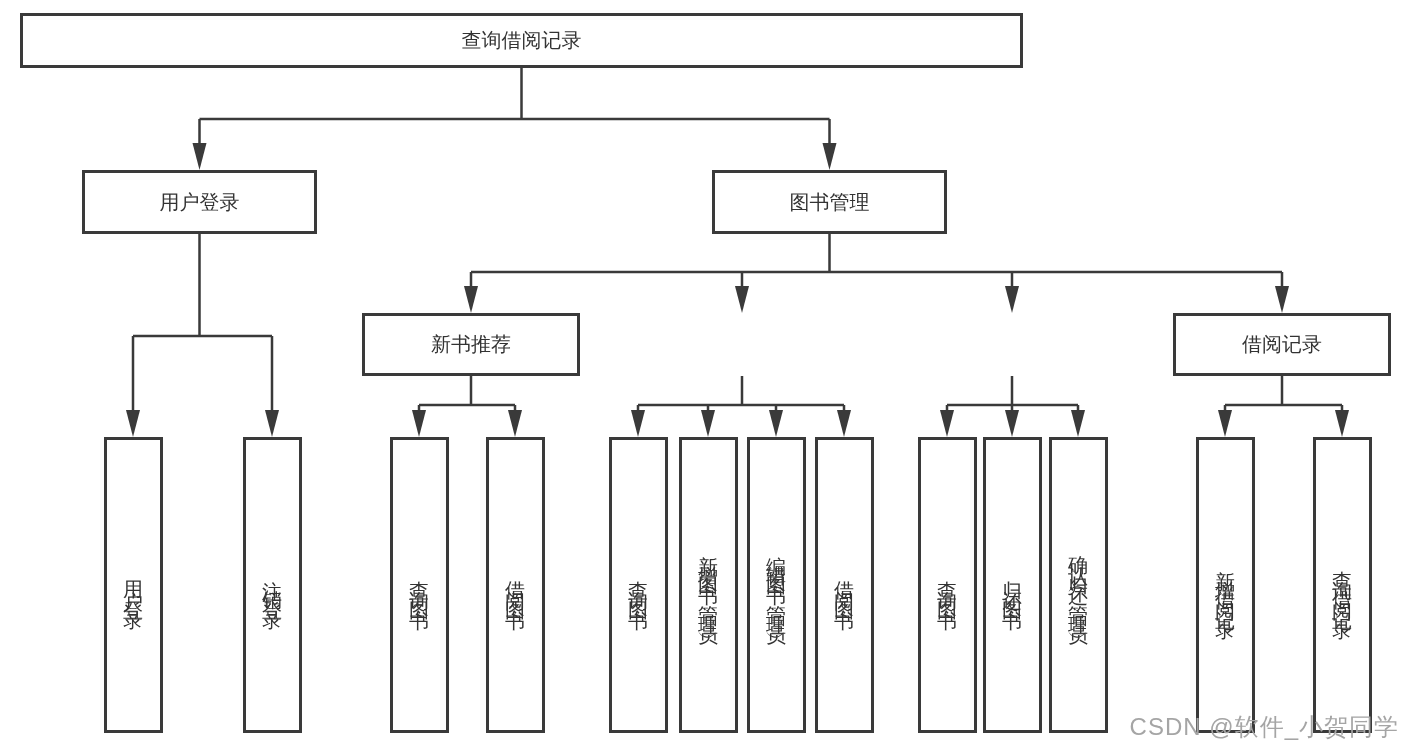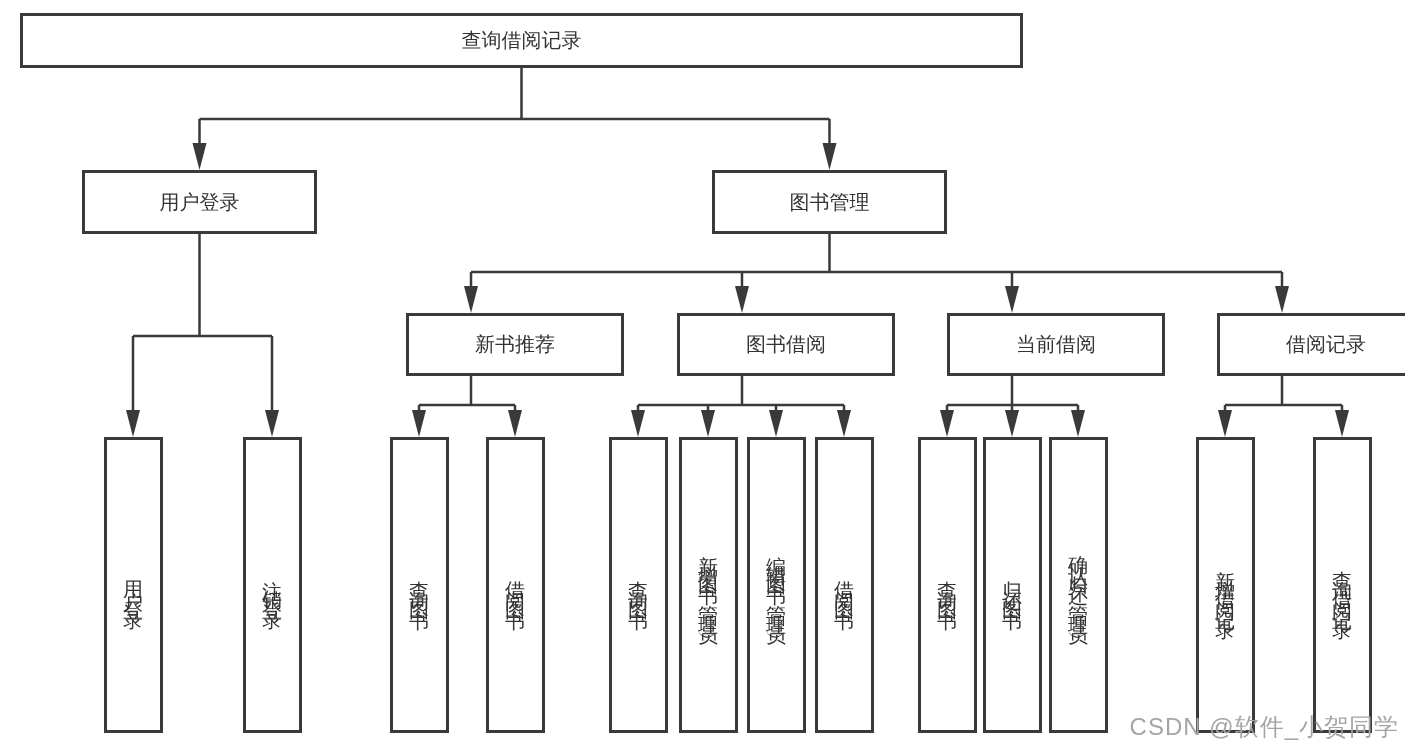--- a/index.html
+++ b/index.html
@@ -29,21 +29,21 @@
   }
   .leaf{width:59px;height:296px;top:437px;}
   .leaf .vtext{
     writing-mode:vertical-rl;
     text-orientation:mixed;
     letter-spacing:10px;
     line-height:1;
     font-size:20px;
     color:var(--text);
   }
-  .lvl3{width:218px;height:63px;top:313px;margin-left:44px;}
+  .lvl3{width:218px;height:63px;top:313px;}
   .lvl2{width:235px;height:64px;top:170px;}
   .root{left:20px;top:13px;width:1003px;height:55px;}
   .watermark{
     position:absolute;
     right:6px;bottom:4px;
     font-size:24px;
     color:var(--watermark);
     letter-spacing:1px;
     pointer-events:none;
   }
@@ -92,22 +92,20 @@
       <polygon points="1335,410 1349,410 1342,437"></polygon>
     </g>
   </svg>
 
   <div class="node root">查询借阅记录</div>
 
   <div class="node lvl2" style="left:82px;">用户登录</div>
   <div class="node lvl2" style="left:712px;text-align:right;">图书管理</div>
 
   <div class="node lvl3" style="left:362px;">新书推荐</div>
-  <div class="node lvl3" style="left:633px;">图书借阅</div>
-  <div class="node lvl3" style="left:903px;">当前借阅</div>
   <div class="node lvl3" style="left:1173px;">借阅记录</div>
 
   <div class="node leaf" style="left:104px;">
     <span class="vtext">用户登录</span>
   </div>
   <div class="node leaf" style="left:243px;">
     <span class="vtext">注销登录</span>
   </div>
 
   <div class="node leaf" style="left:390px;">

